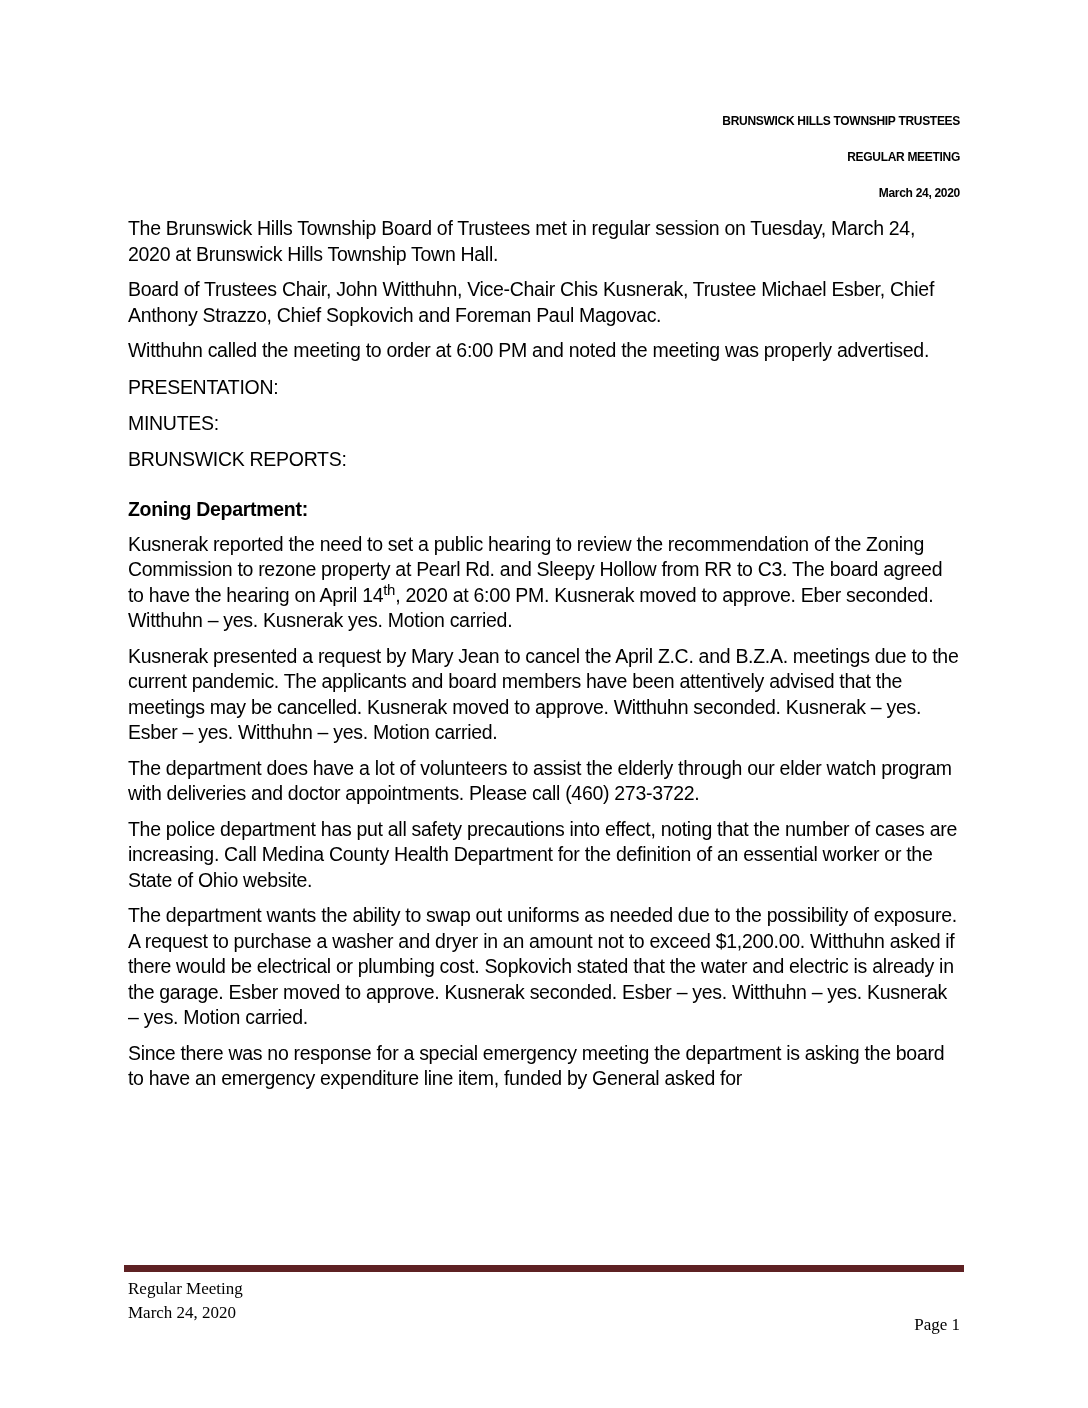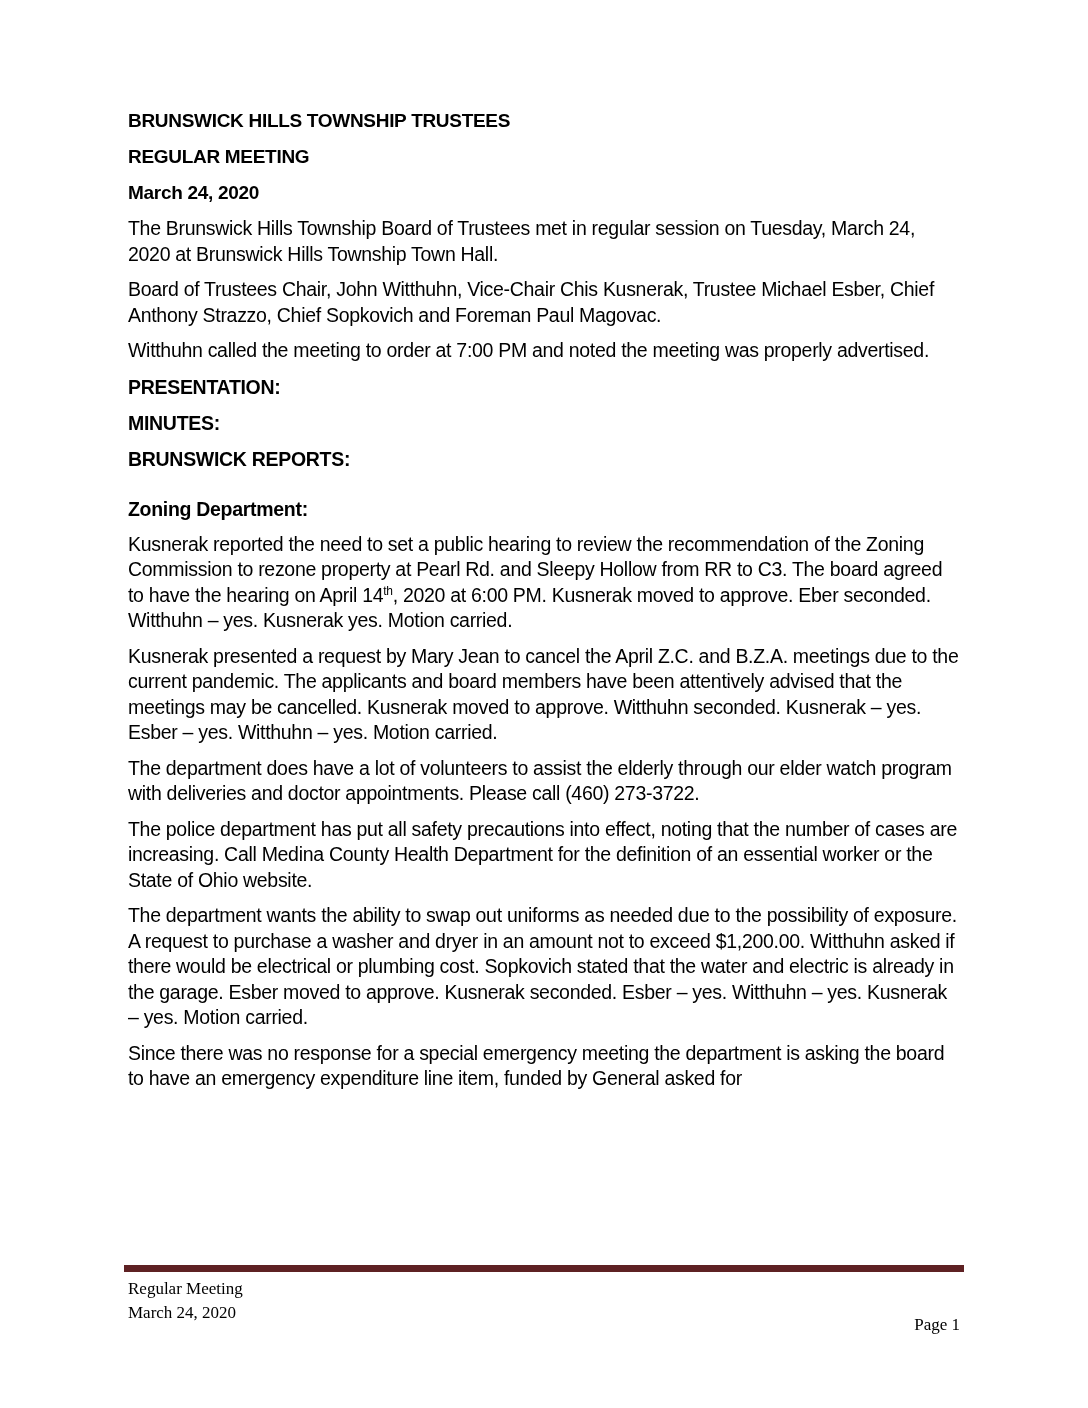--- a/index.html
+++ b/index.html
@@ -1,42 +1,42 @@
 <!DOCTYPE html>
 <html><head>
   <meta charset="utf-8">
   <style>
     html, body { margin: 0; padding: 0; background: #ffffff; }
     body { width: 1088px; height: 1408px; position: relative; overflow: hidden; color: #000; }
     .page { position: absolute; left: 0; top: 0; width: 1088px; height: 1408px; }
     .content { position: absolute; left: 128px; top: 108px; width: 832px;
       font-family: "Liberation Sans", sans-serif; font-size: 19.5px; line-height: 25.5px; letter-spacing: -0.3px; }
-    .hdr { text-align: left; font-weight: bold; font-size: 19px; margin: 0 0 10px 0; line-height: 26px; }
+    .hdr { text-align: right; font-weight: bold; font-size: 12px; margin: 0 0 10px 0; line-height: 26px; }
     p { margin: 0 0 10px 0; }
-    .sec { font-weight: bold; margin: 8px 0 10px 0; line-height: 26px; }
+    .sec { font-weight: normal; margin: 8px 0 10px 0; line-height: 26px; }
     .sub { font-weight: bold; margin: 0 0 10px 0; line-height: 26px; }
     .gap { margin-top: 24px; }
-    sup { font-size: 12px; line-height: 0; vertical-align: super; }
+    sup { font-size: 15px; line-height: 0; vertical-align: super; }
     .rule { position: absolute; left: 124px; top: 1265px; width: 840px; height: 7px; background: #5e2123; }
     .footer { position: absolute; left: 128px; top: 1277px; width: 832px;
       font-family: "Liberation Serif", serif; font-size: 17px; line-height: 24px; }
     .footer .page-num { position: absolute; right: 0; top: 36px; }
   </style>
 </head>
 <body>
 
 <div class="page">
   <div class="content">
     <div class="hdr">BRUNSWICK HILLS TOWNSHIP TRUSTEES</div>
     <div class="hdr">REGULAR MEETING</div>
     <div class="hdr">March 24, 2020</div>
 
     <p>The Brunswick Hills Township Board of Trustees met in regular session on Tuesday, March 24, 2020 at Brunswick Hills Township Town Hall.</p>
     <p>Board of Trustees Chair, John Witthuhn, Vice-Chair Chis Kusnerak, Trustee Michael Esber, Chief Anthony Strazzo, Chief Sopkovich and Foreman Paul Magovac.</p>
-    <p>Witthuhn called the meeting to order at 7:00 PM and noted the meeting was properly advertised.</p>
+    <p>Witthuhn called the meeting to order at 6:00 PM and noted the meeting was properly advertised.</p>
 
     <div class="sec">PRESENTATION:</div>
     <div class="sec">MINUTES:</div>
     <div class="sec">BRUNSWICK REPORTS:</div>
 
     <div class="sub gap">Zoning Department:</div>
     <p><span>Kusnerak reported the need to set a public hearing to review the recommendation of the Zoning Commission to rezone property at Pearl Rd. and Sleepy Hollow from RR to C3. The board agreed to have the hearing on April 14</span><sup>th</sup><span>, 2020 at 6:00 PM. Kusnerak moved to approve. Eber seconded. Witthuhn – yes. Kusnerak yes. Motion carried.</span></p>
     <p>Kusnerak presented a request by Mary Jean to cancel the April Z.C. and B.Z.A. meetings due to the current pandemic. The applicants and board members have been attentively advised that the meetings may be cancelled. Kusnerak moved to approve. Witthuhn seconded. Kusnerak – yes. Esber – yes. Witthuhn – yes. Motion carried.</p>
 
     <p>The department does have a lot of volunteers to assist the elderly through our elder watch program with deliveries and doctor appointments. Please call (460) 273-3722.</p>

